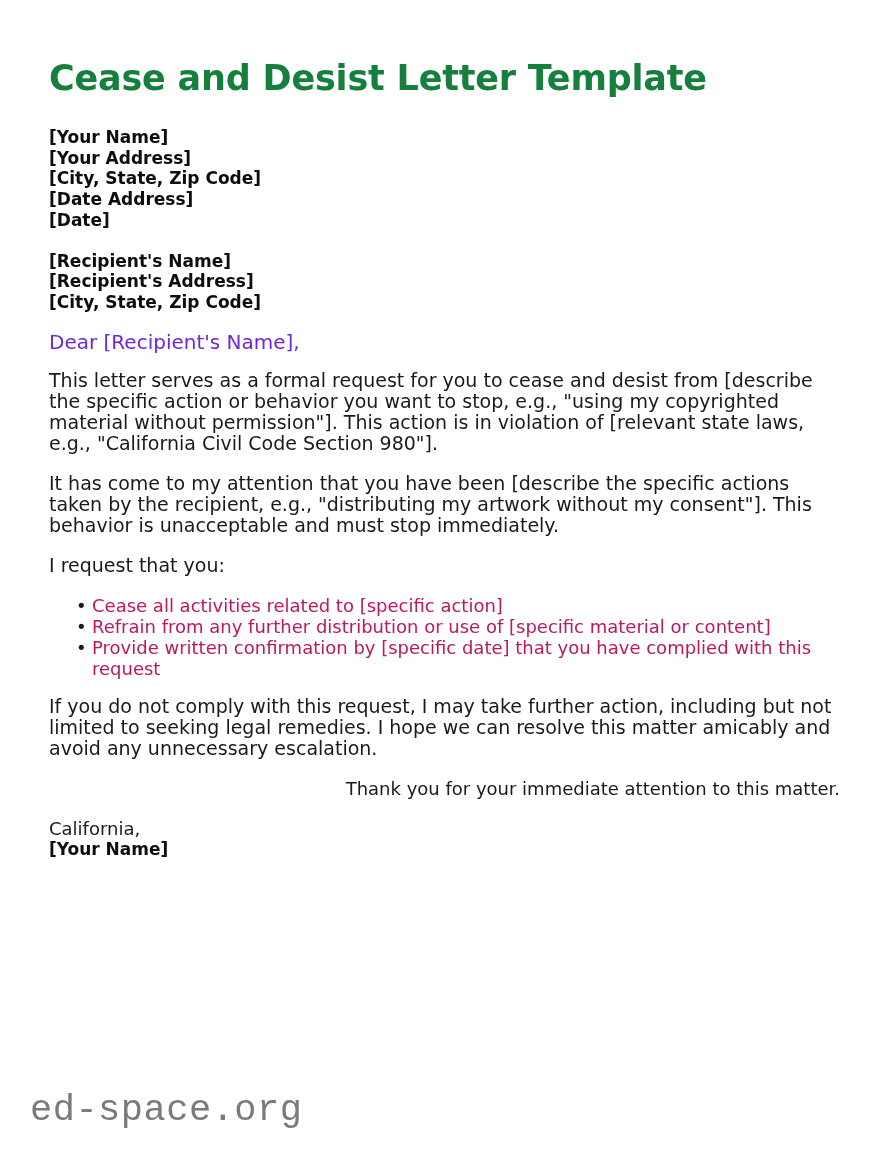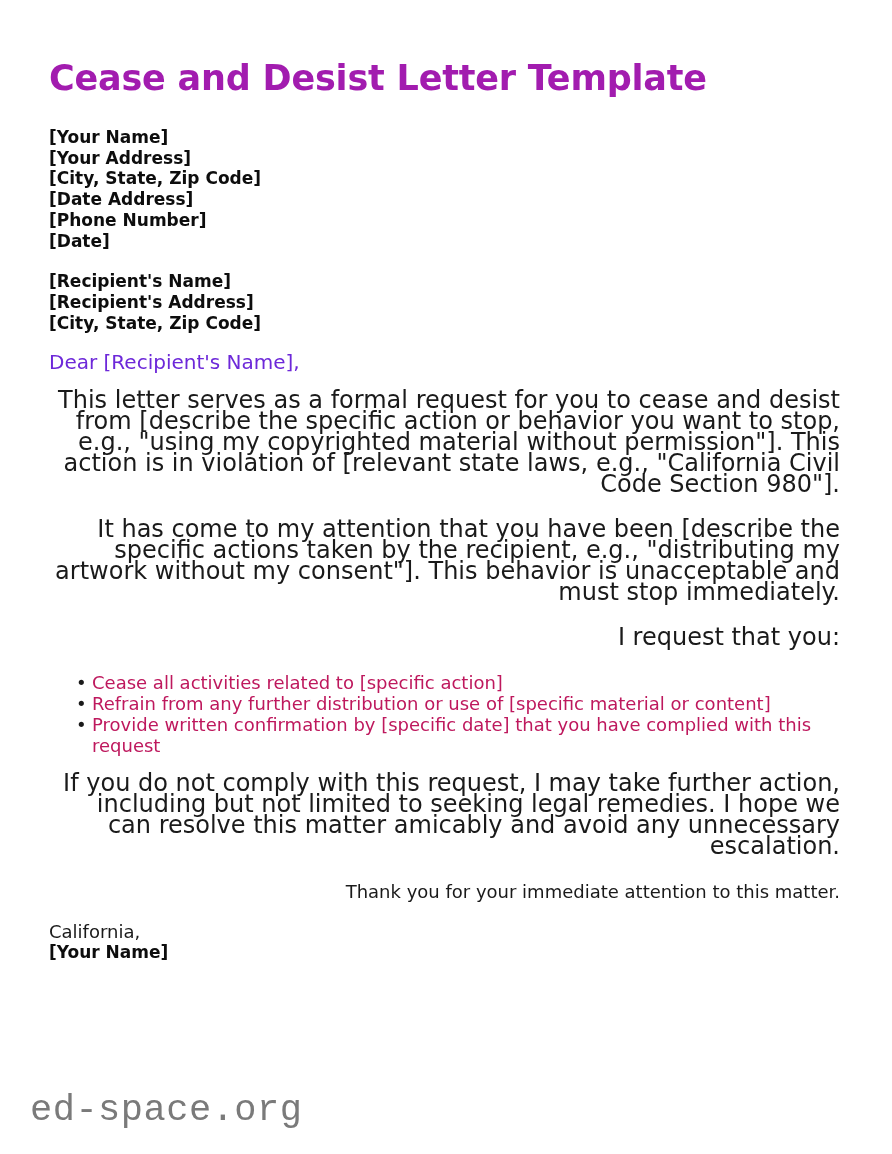--- a/index.html
+++ b/index.html
@@ -23,21 +23,21 @@
     top: 0;
     width: 791px;
   }
   .doc-title {
     font-size: 35px;
     font-weight: bold;
     line-height: 40px;
     letter-spacing: -0.2px;
     margin: 0;
     padding-top: 58px;
-    color: #a21caf;
+    color: #15803d;
     white-space: nowrap;
   }
   .block {
     margin-top: 29px;
   }
   .addr-line {
     font-size: 17px;
     font-weight: bold;
     line-height: 20.7px;
     color: #0d0d0d;
@@ -46,24 +46,24 @@
     margin-top: 20px;
   }
   .salutation {
     margin-top: 19px;
     font-size: 20px;
     line-height: 21px;
     color: #6d28d9;
   }
   .para {
     margin-top: 17px;
-    font-size: 24px;
+    font-size: 19px;
     line-height: 21px;
     color: #1a1a1a;
-    text-align: right;
+    text-align: left;
   }
   .para-request {
     margin-top: 18px;
   }
   .bullet-list {
     margin: 12px 0 0 0;
     padding: 0;
     list-style: none;
   }
   .bullet-item {
@@ -121,21 +121,20 @@
 
   <div class="content">
 
     <h1 class="doc-title">Cease and Desist Letter Template</h1>
 
     <div class="block">
       <div class="addr-line">[Your Name]</div>
       <div class="addr-line">[Your Address]</div>
       <div class="addr-line">[City, State, Zip Code]</div>
       <div class="addr-line">[Date Address]</div>
-      <div class="addr-line">[Phone Number]</div>
       <div class="addr-line">[Date]</div>
     </div>
 
     <div class="block block-recipient">
       <div class="addr-line">[Recipient's Name]</div>
       <div class="addr-line">[Recipient's Address]</div>
       <div class="addr-line">[City, State, Zip Code]</div>
     </div>
 
     <div class="salutation">Dear [Recipient's Name],</div>

